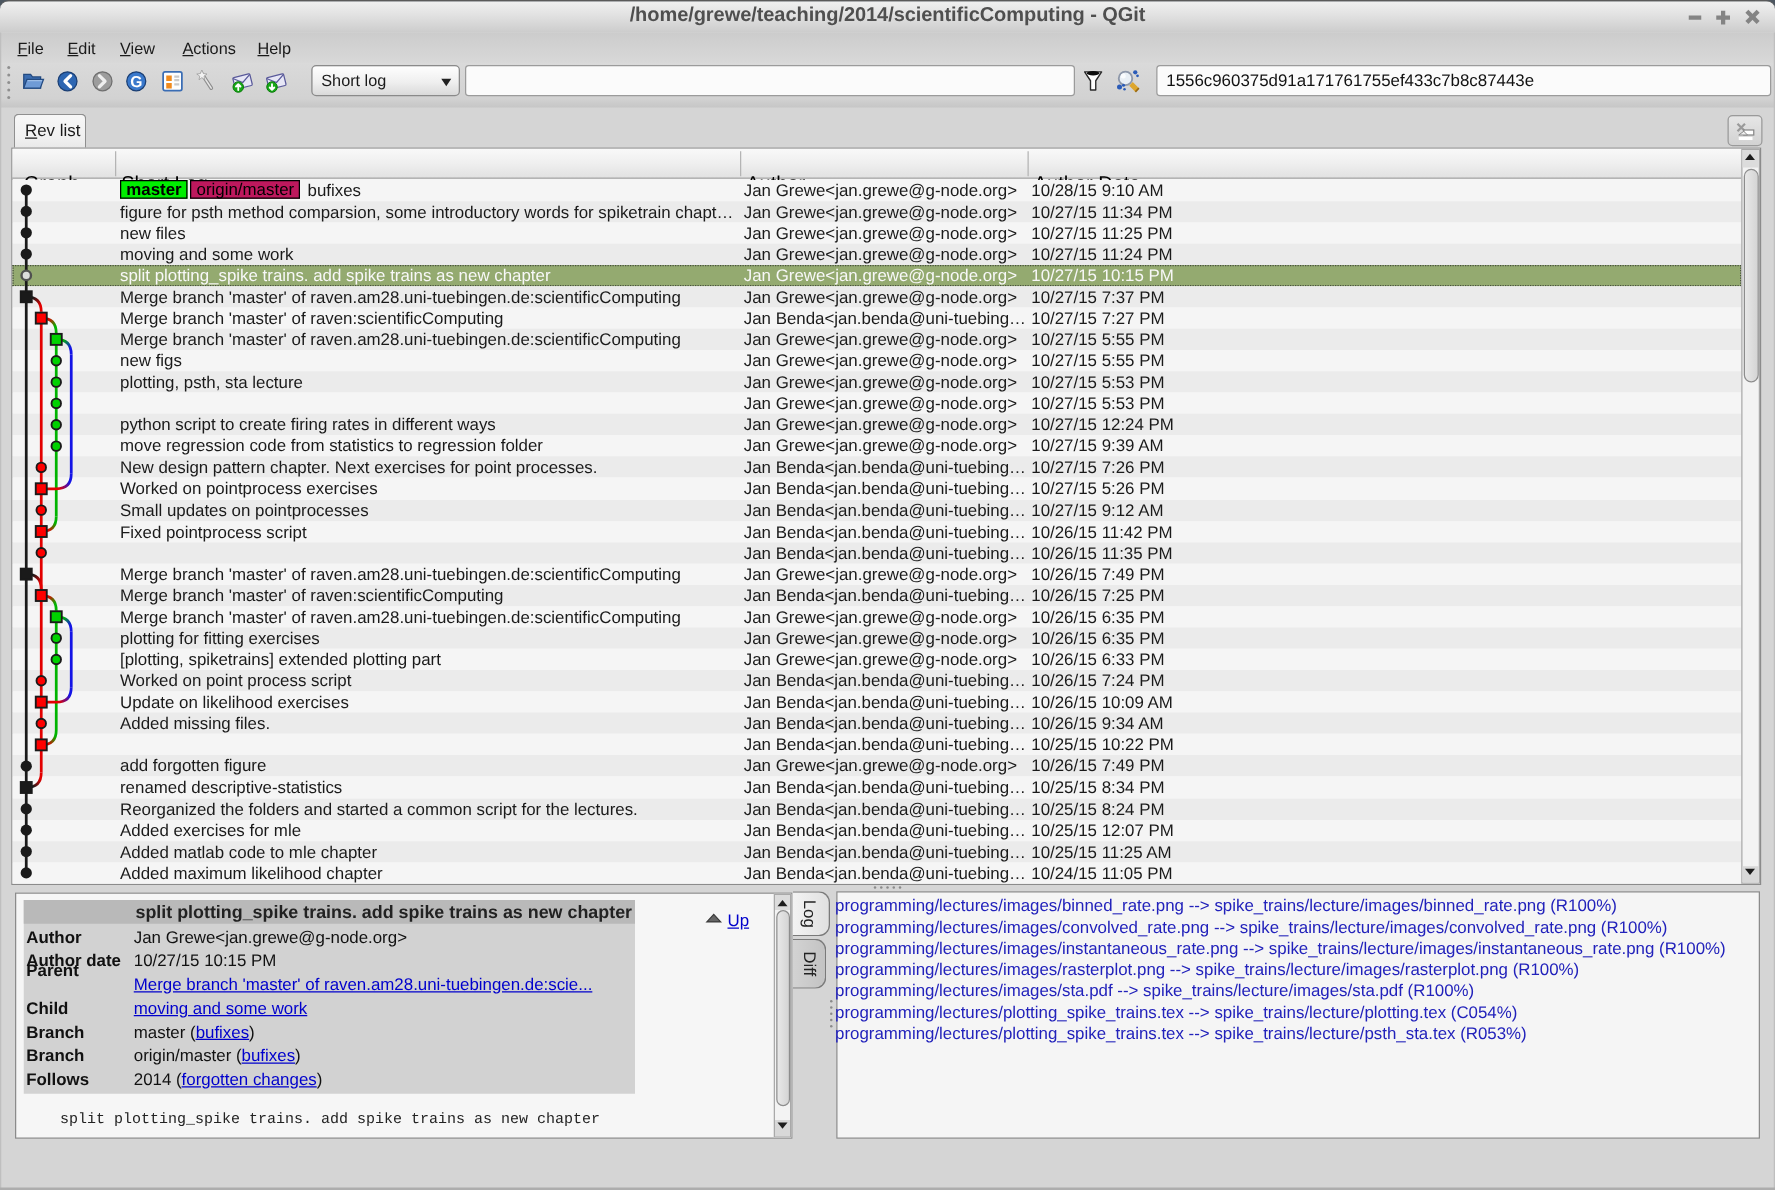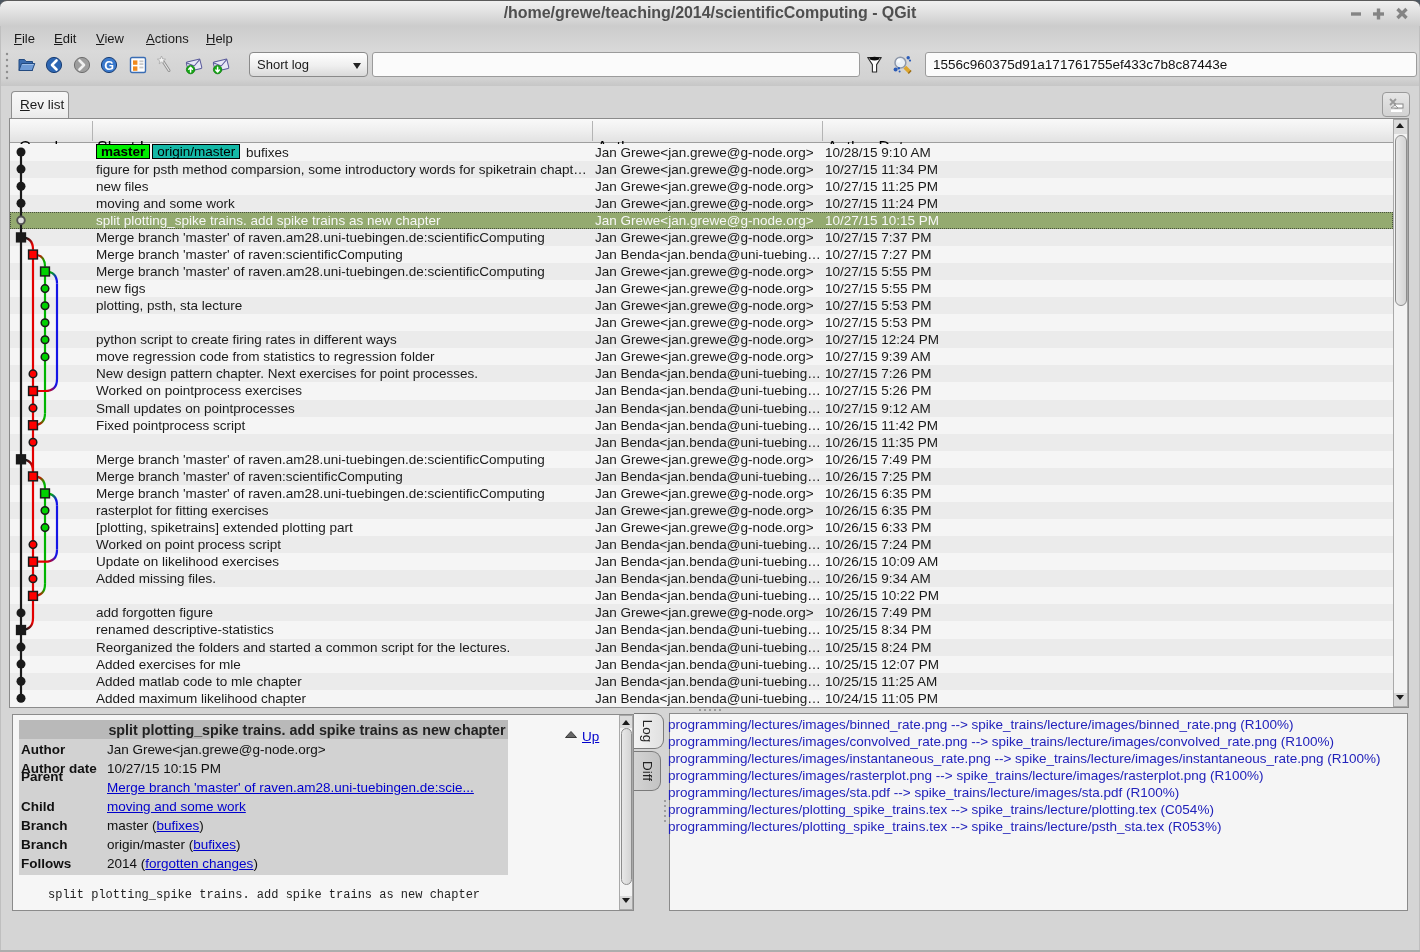--- a/index.html
+++ b/index.html
@@ -33,21 +33,21 @@
 #rows{left:10px;top:143.5px;width:1383px;height:563.5px;}
 .row{position:absolute;left:0;width:1383px;height:17.07px;line-height:17.07px;font-size:13.5px;white-space:nowrap;}
 .odd{background:#f5f5f5;}
 .even{background:#ebebeb;}
 .sel{background:#94aa70;color:#f8f8f8;outline:1px dotted #47503e;outline-offset:-1px;}
 .sl{position:absolute;left:86px;width:492px;overflow:hidden;text-overflow:ellipsis;white-space:nowrap;}
 .au{position:absolute;left:585px;width:230px;overflow:hidden;text-overflow:ellipsis;white-space:nowrap;}
 .da{position:absolute;left:815px;}
 .badge{display:inline-block;height:15px;line-height:14px;border:1.5px solid #000;padding:0 4px;color:#000;margin-right:2px;vertical-align:1px;font-size:13.5px;}
 #bmaster{background:#00ef00;font-weight:bold;}
-#borigin{background:#14b8a6;}
+#borigin{background:#be185d;}
 
 .sbv{background:#f3f3f3;border:1px solid #a9a9a9;}
 .sbthumb{position:absolute;background:linear-gradient(90deg,#e8e8e8,#d4d4d4);border:1px solid #8d8d8d;border-radius:6px;}
 .tri-up{width:0;height:0;border-left:4px solid transparent;border-right:4px solid transparent;border-bottom:5.5px solid #1c1c1c;}
 .tri-dn{width:0;height:0;border-left:4px solid transparent;border-right:4px solid transparent;border-top:5.5px solid #1c1c1c;}
 
 .hdots span{display:inline-block;width:2px;height:2px;background:#8a8a8a;border-radius:1px;margin-right:3px;vertical-align:top;}
 
 #lpanel{left:12px;top:714px;width:622px;height:197px;border:1px solid #8b8b8b;background:#f6f6f6;}
 #graybox{left:19px;top:720px;width:489px;height:155px;background:#d2d2d2;}
@@ -277,21 +277,21 @@
       <span class="sl">Merge branch 'master' of raven:scientificComputing</span>
       <span class="au">Jan Benda&lt;jan.benda@uni-tuebingen.de&gt;</span>
       <span class="da">10/26/15 7:25 PM</span>
     </div>
     <div class="row odd" style="top:341.40px">
       <span class="sl">Merge branch 'master' of raven.am28.uni-tuebingen.de:scientificComputing</span>
       <span class="au">Jan Grewe&lt;jan.grewe@g-node.org&gt;</span>
       <span class="da">10/26/15 6:35 PM</span>
     </div>
     <div class="row even" style="top:358.47px">
-      <span class="sl">rasterplot for fitting exercises</span>
+      <span class="sl">plotting for fitting exercises</span>
       <span class="au">Jan Grewe&lt;jan.grewe@g-node.org&gt;</span>
       <span class="da">10/26/15 6:35 PM</span>
     </div>
     <div class="row odd" style="top:375.54px">
       <span class="sl">[plotting, spiketrains] extended plotting part</span>
       <span class="au">Jan Grewe&lt;jan.grewe@g-node.org&gt;</span>
       <span class="da">10/26/15 6:33 PM</span>
     </div>
     <div class="row even" style="top:392.61px">
       <span class="sl">Worked on point process script</span>

